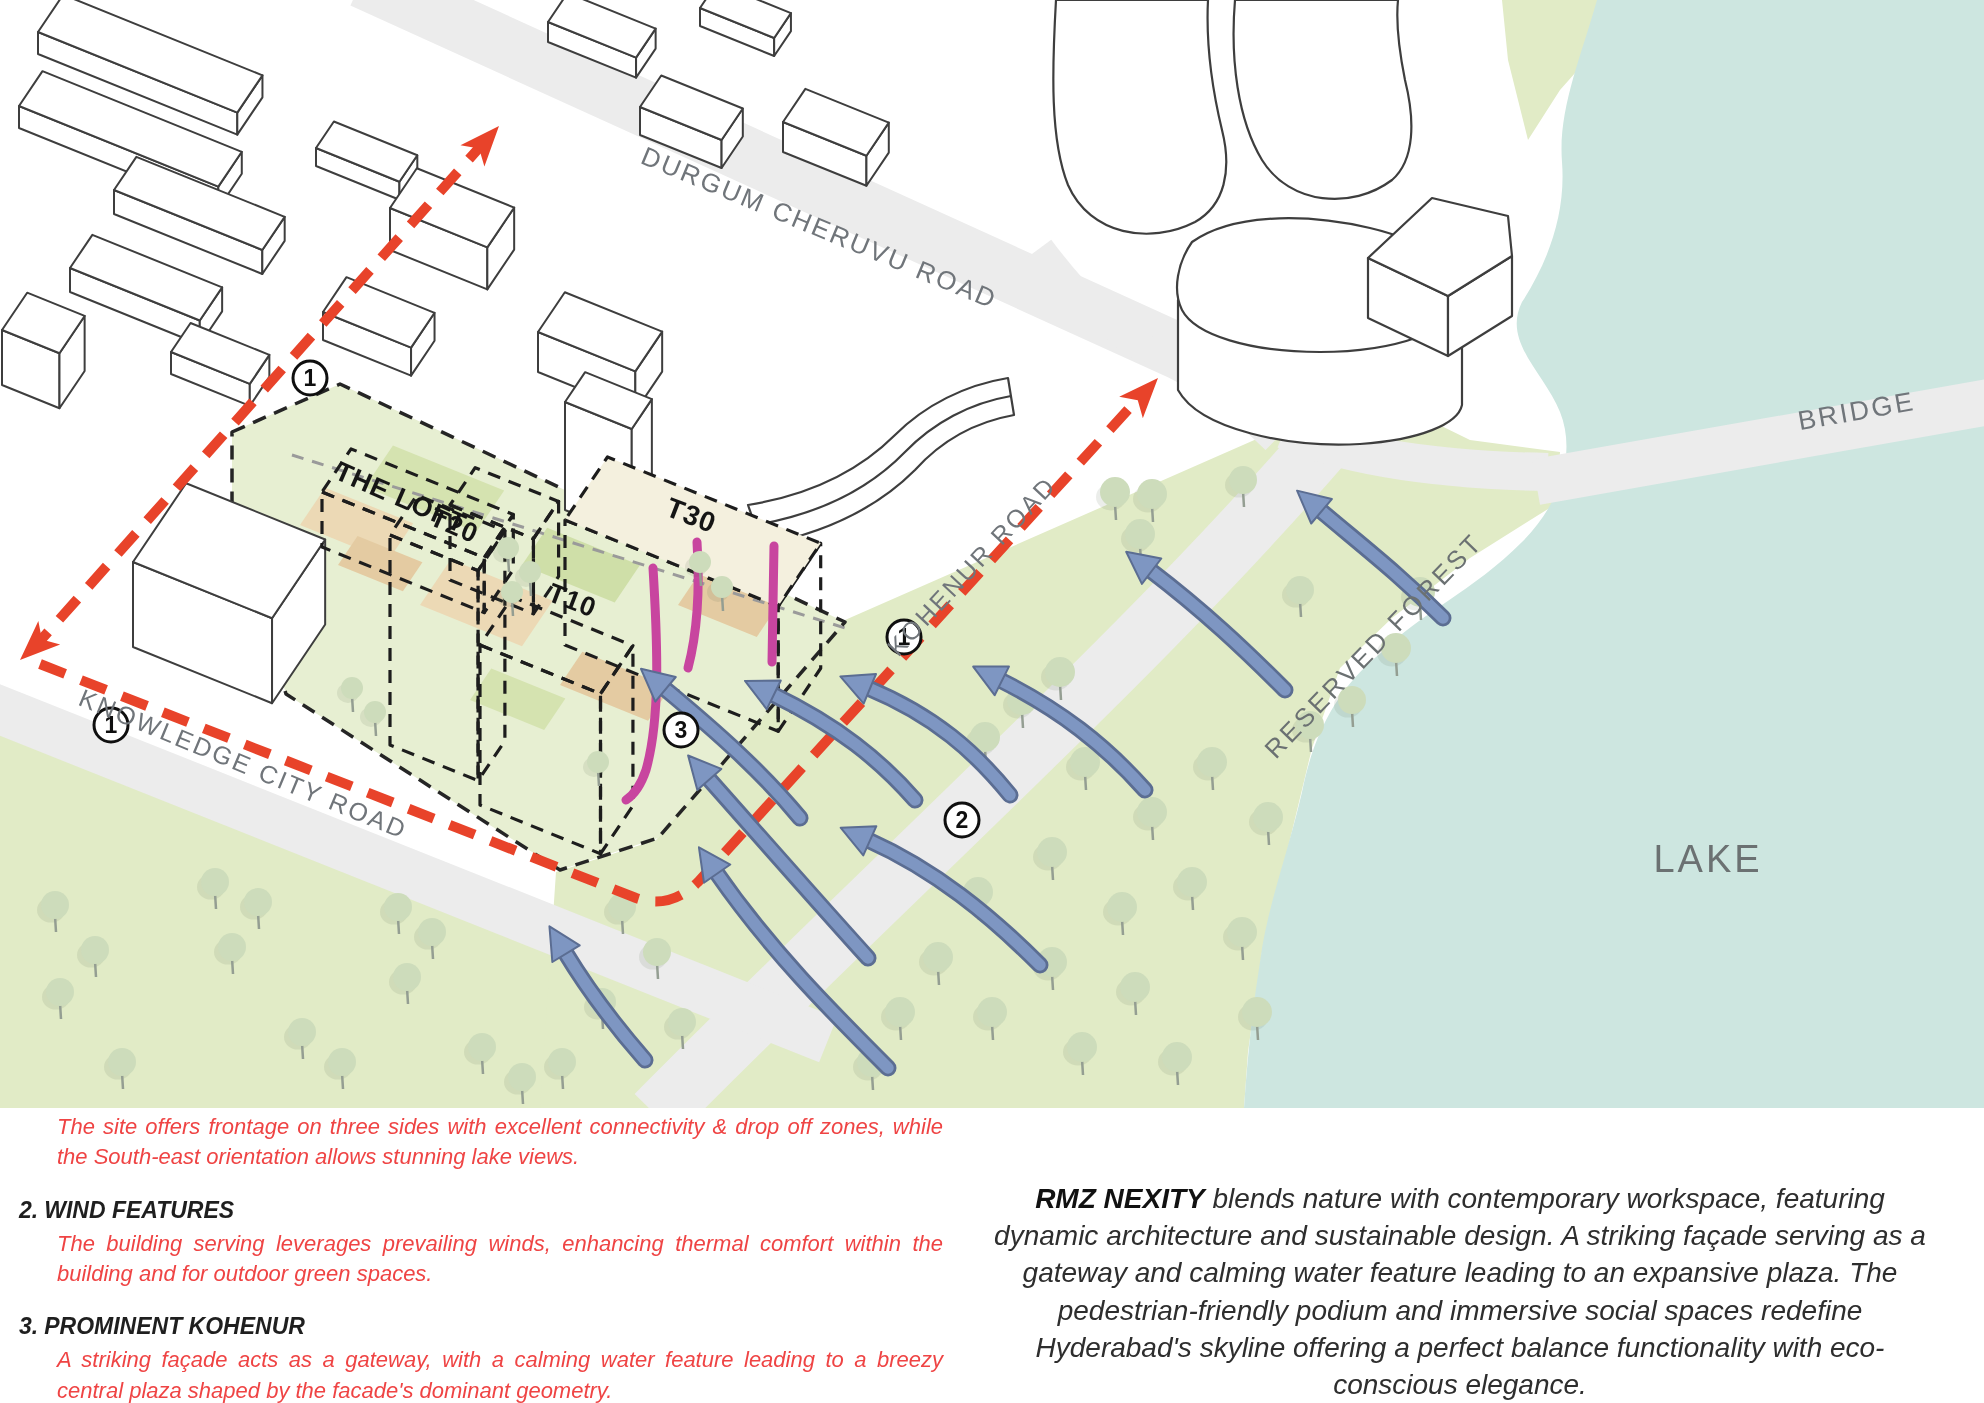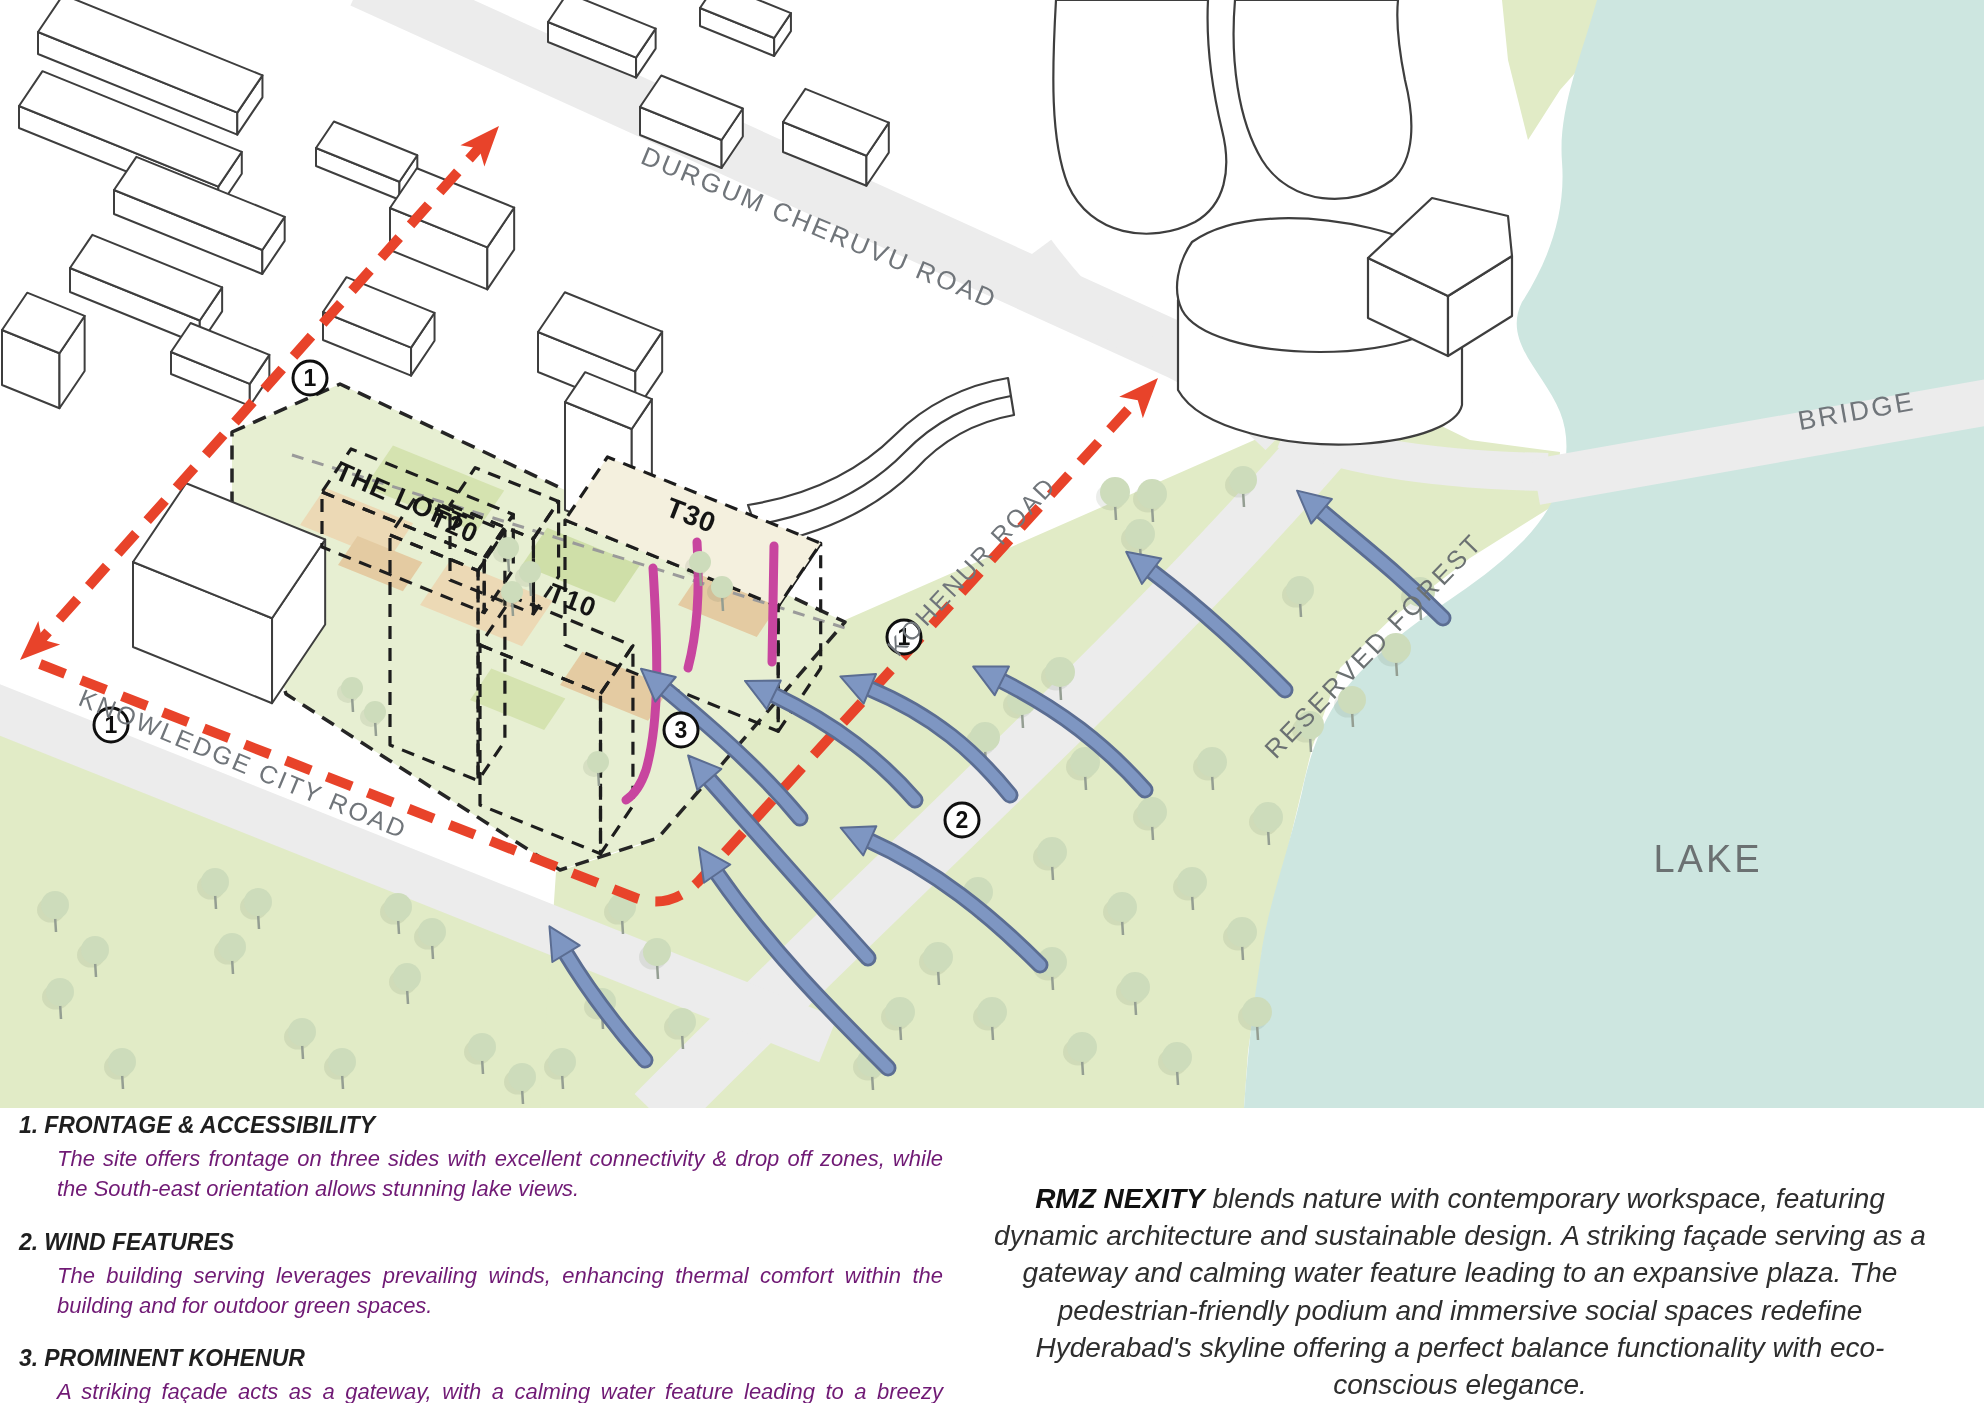--- a/index.html
+++ b/index.html
@@ -8,21 +8,21 @@
   .map{position:absolute;left:0;top:0;}
   .roadlbl{fill:#70757a;font-family:"Liberation Sans",sans-serif;letter-spacing:2.5px;}
   .arealbl{fill:#6b7172;font-family:"Liberation Sans",sans-serif;letter-spacing:3px;}
   .bldglbl{font-family:"Liberation Sans",sans-serif;font-weight:700;fill:#151515;letter-spacing:1px;}
   .badge-c{fill:#ffffff;stroke:#0f0f0f;stroke-width:3px;}
   .badge-t{font:700 23px "Liberation Sans",sans-serif;text-anchor:middle;fill:#0f0f0f;}
   .notes{position:absolute;left:19px;top:1112px;width:924px;}
   .note-sec{margin-bottom:24px;}
   .note-title{font:700 italic 23px "Liberation Sans",sans-serif;color:#1f1f1f;margin-bottom:5px;}
   .note-title .num{margin-right:6px;}
-  .note-body{font:italic 22px "Liberation Sans",sans-serif;color:#701a75;line-height:1.38;
+  .note-body{font:italic 22px "Liberation Sans",sans-serif;color:#ef4444;line-height:1.38;
              text-align:justify;padding-left:38px;}
   .description{position:absolute;left:985px;top:1180px;width:950px;text-align:center;
                font:italic 28px "Liberation Sans",sans-serif;color:#2e2e2e;line-height:1.33;}
   .description .lead{font-weight:700;font-style:italic;color:#111;}
 </style>
 </head>
 <body>
 
 <div class="page">
 
@@ -420,23 +420,20 @@
     <text class="roadlbl" font-size="25" text-anchor="middle" transform="translate(978,572) rotate(-47)">KOHENUR ROAD</text>
     <text class="roadlbl" font-size="25" text-anchor="middle" transform="translate(240,772) rotate(22.5)">KNOWLEDGE CITY ROAD</text>
     <text class="roadlbl" font-size="27" text-anchor="middle" transform="translate(1858,420) rotate(-10)">BRIDGE</text>
     <text class="arealbl" font-size="38" text-anchor="middle" transform="translate(1708,872)">LAKE</text>
     <text class="arealbl" font-size="26" text-anchor="middle" transform="translate(1380,652) rotate(-46)">RESERVED FOREST</text>
   </g>
 </svg>
 
 <div class="notes">
   <div class="note-sec">
-    <div class="note-title">
-      <span class="num">1.</span><span>FRONTAGE &amp; ACCESSIBILITY</span>
-    </div>
     <div class="note-body">The site offers frontage on three sides with excellent connectivity &amp; drop off zones, while the South-east orientation allows stunning lake views.</div>
   </div>
   <div class="note-sec">
     <div class="note-title">
       <span class="num">2.</span><span>WIND FEATURES</span>
     </div>
     <div class="note-body">The building serving leverages prevailing winds, enhancing thermal comfort within the building and for outdoor green spaces.</div>
   </div>
   <div class="note-sec">
     <div class="note-title">

